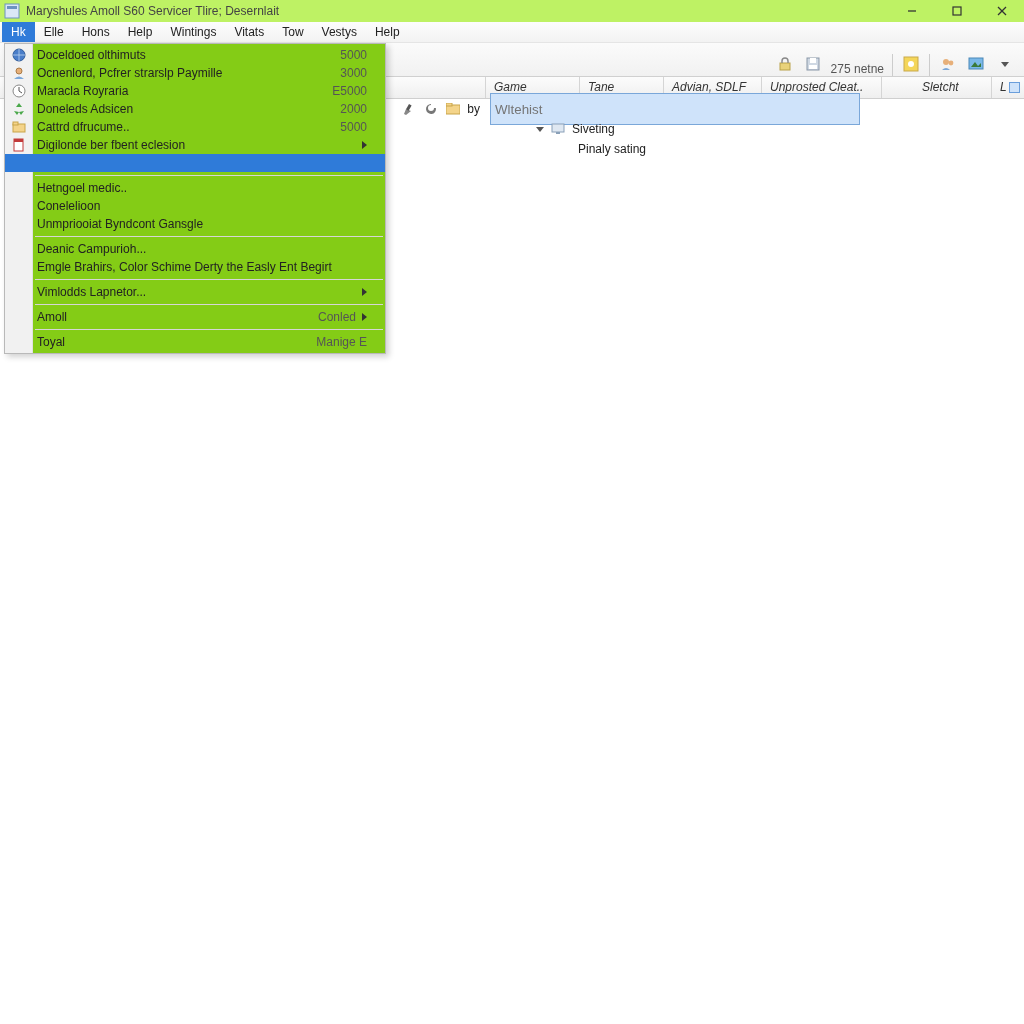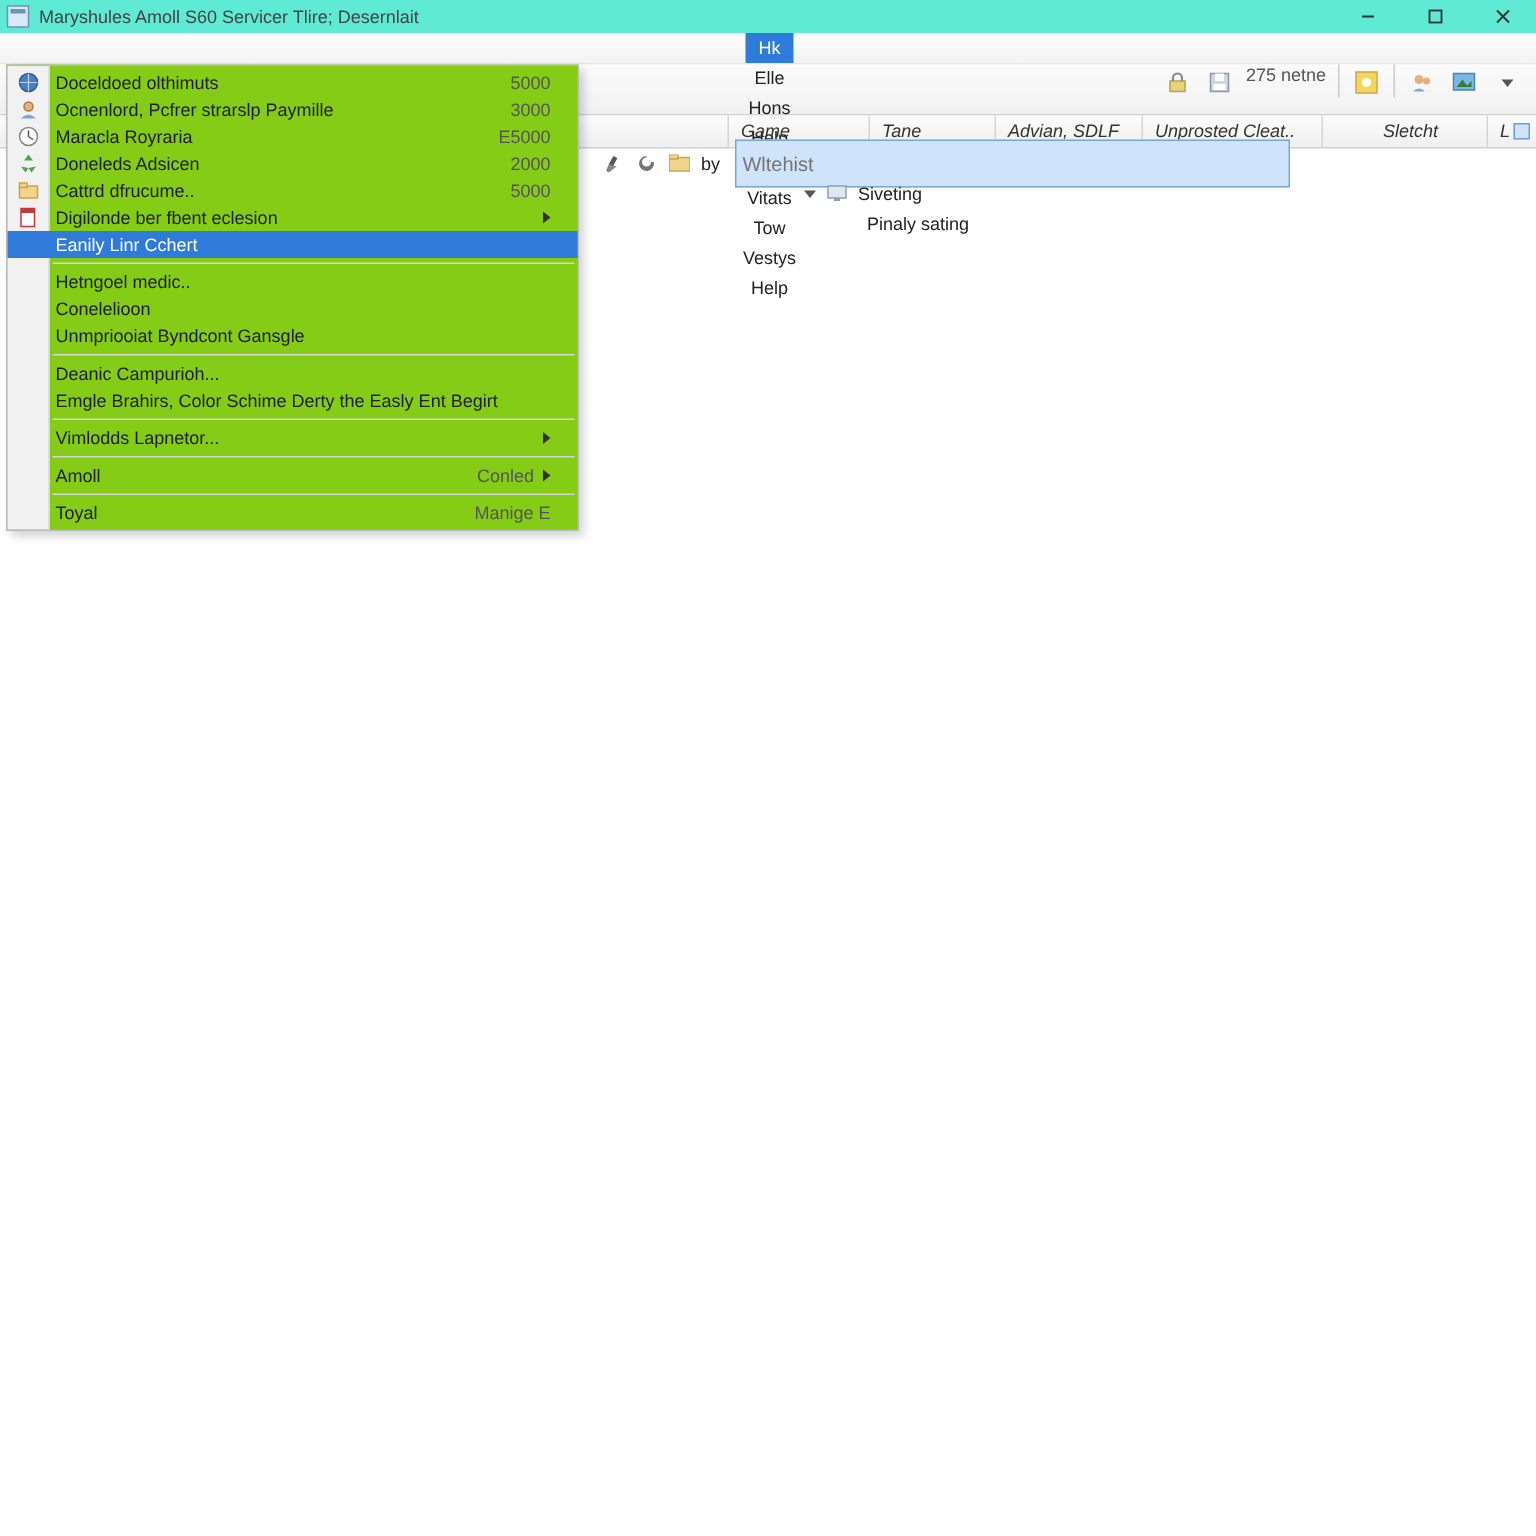--- a/index.html
+++ b/index.html
@@ -11,21 +11,21 @@
     height: 1024px;
     overflow: hidden;
     color: #222;
   }
   
   .titlebar {
     display: flex;
     align-items: center;
     height: 22px;
     padding: 0 0 0 4px;
-    background: #5eead4;
+    background: #bef264;
   }
   .titlebar .app-icon {
     width: 16px; height: 16px;
     margin-right: 6px;
     display:inline-flex;align-items:center;justify-content:center;
   }
   .titlebar .title { flex: 1; color:#444; }
   .win-controls { display:flex; }
   .win-btn {
     width: 45px; height: 22px;
@@ -34,36 +34,35 @@
   }
 
   
   .menubar {
     display:flex;
     align-items:center;
     height: 21px;
     background: linear-gradient(#fdfdfd,#f3f3f3);
     border-bottom:1px solid #e5e5e5;
     padding-left:2px;
-    flex-direction:column;
   }
   .menubar .menu-item {
     padding: 3px 9px;
     cursor:default;
   }
   .menubar .menu-item.active {
     background:#2f7bd9;
     color:#fff;
   }
 
   
   .toolbar {
     height: 34px;
     display:flex;
-    align-items:flex-start;
+    align-items:flex-end;
     border-bottom:1px solid #d0d0d0;
     background: linear-gradient(#fbfbfb,#f1f1f1);
     padding: 0 6px;
   }
   .toolbar .spacer { flex:1; }
   .tool-icon {
     width: 24px; height:24px;
     display:inline-flex; align-items:center; justify-content:center;
     margin: 0 2px;
   }
@@ -269,21 +268,20 @@
         <svg width="14" height="14">
           <rect x="2" y="1" width="9" height="12" fill="#fff" stroke="#c23a3a"></rect>
           <rect x="2" y="1" width="9" height="3" fill="#c23a3a"></rect>
         </svg>
       </span>
     <span class="dd-label">Digilonde ber fbent eclesion</span>
     <span class="submenu-caret"></span>
   </div>
   <div class="dd-item highlight">
     <span class="dd-icon"></span>
-    <span class="dd-label" style="padding-left:8px;">Eanily Linr Cchert</span>
   </div>
 
   <div class="dd-sep"></div>
 
   <div class="dd-item">
     <span class="dd-icon"></span>
     <span class="dd-label">Hetngoel medic..</span>
   </div>
   <div class="dd-item">
     <span class="dd-icon"></span>

